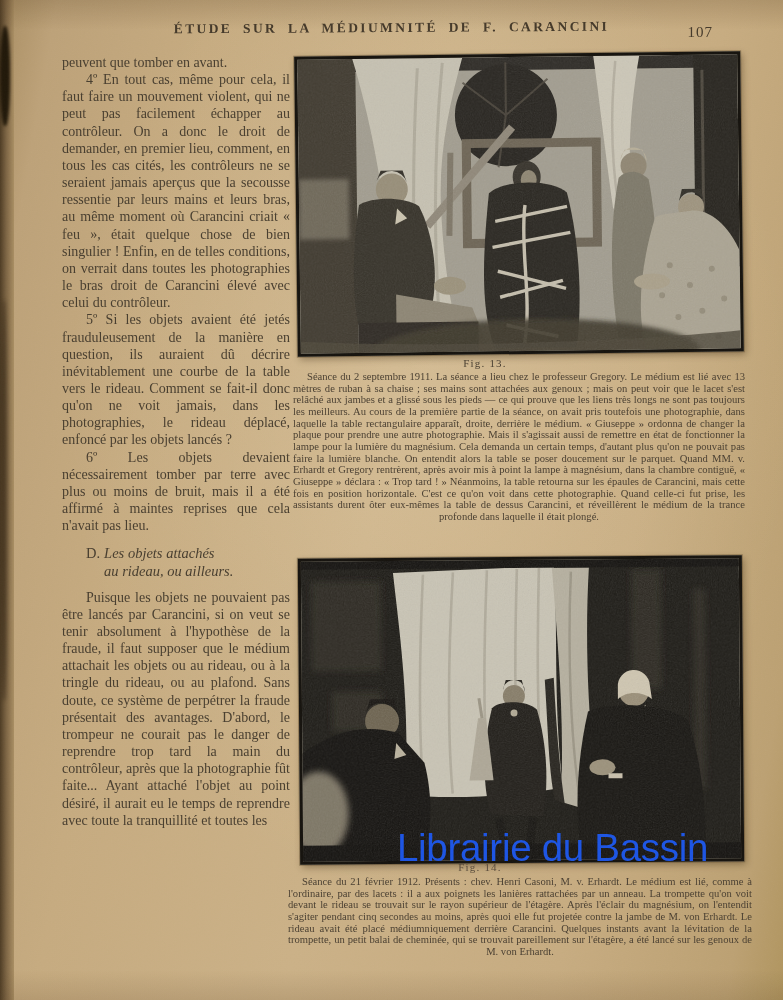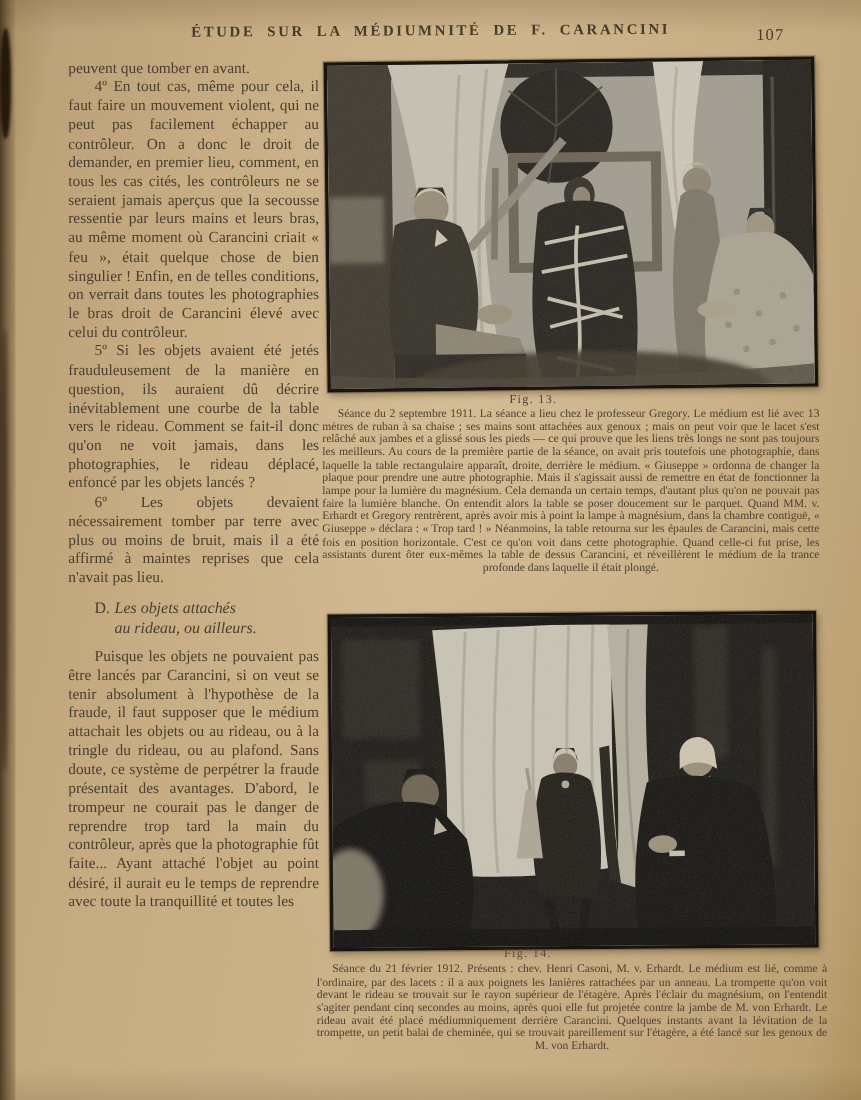--- a/index.html
+++ b/index.html
@@ -244,20 +244,21 @@
       <path d="M286,152 C274,202 271,260 280,300 L402,300 C404,252 399,202 386,162 C366,144 310,142 286,152 Z" fill="#13110d"></path>
       <ellipse cx="300" cy="208" rx="13" ry="8" fill="#9a8f78"></ellipse>
       <rect x="306" y="214" width="14" height="5" fill="#c9c0ab"></rect>
       <rect x="0" y="284" width="438" height="16" fill="#0e0c09"></rect>
       <rect width="438" height="300" filter="url(#grain2)" fill="rgba(0,0,0,0)"></rect>
     </svg>
   </div>
   <div class="figlabel figlabel2">Fig. 14.</div>
   <div class="caption caption2">Séance du 21 février 1912. Présents : chev. Henri Casoni, M. v. Erhardt. Le médium est lié, comme à l'ordinaire, par des lacets : il a aux poignets les lanières rattachées par un anneau. La trompette qu'on voit devant le rideau se trouvait sur le rayon supérieur de l'étagère. Après l'éclair du magnésium, on l'entendit s'agiter pendant cinq secondes au moins, après quoi elle fut projetée contre la jambe de M. von Erhardt. Le rideau avait été placé médiumniquement derrière Carancini. Quelques instants avant la lévitation de la trompette, un petit balai de cheminée, qui se trouvait pareillement sur l'étagère, a été lancé sur les genoux de M. von Erhardt.</div>
 
+  <div class="watermark">Librairie du Bassin</div>
 
   <svg class="paper-grain" width="783" height="1000">
     <filter id="pgrain">
       <feTurbulence type="fractalNoise" baseFrequency="0.7" numOctaves="2"></feTurbulence>
       <feColorMatrix type="saturate" values="0"></feColorMatrix>
       <feComponentTransfer>
           <feFuncA type="linear" slope="0.05"></feFuncA>
         </feComponentTransfer>
     </filter>
     <rect width="783" height="1000" filter="url(#pgrain)"></rect>

